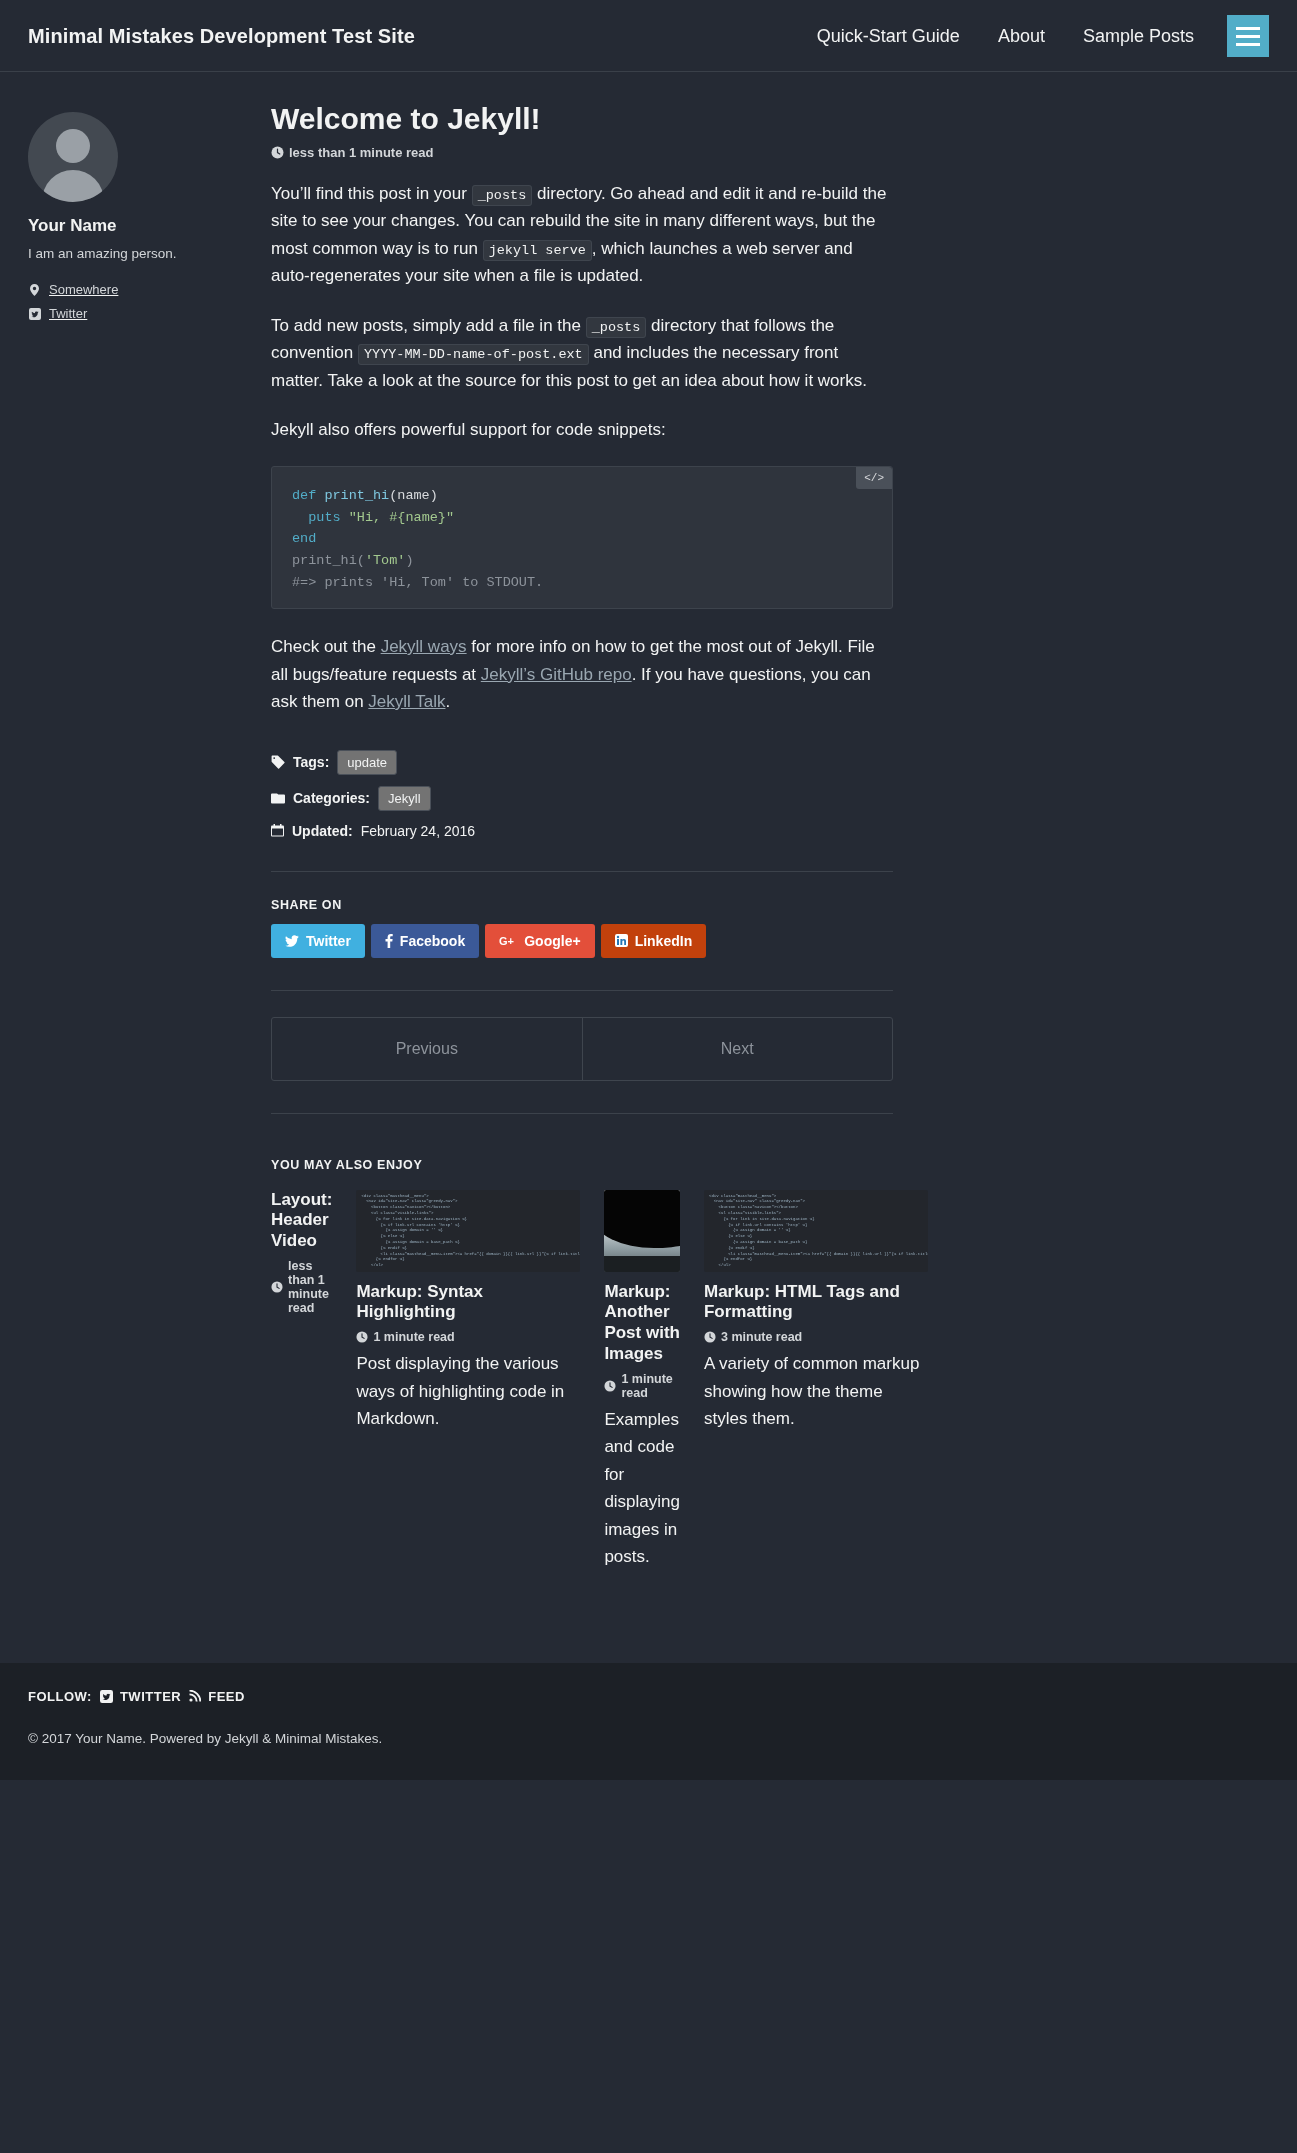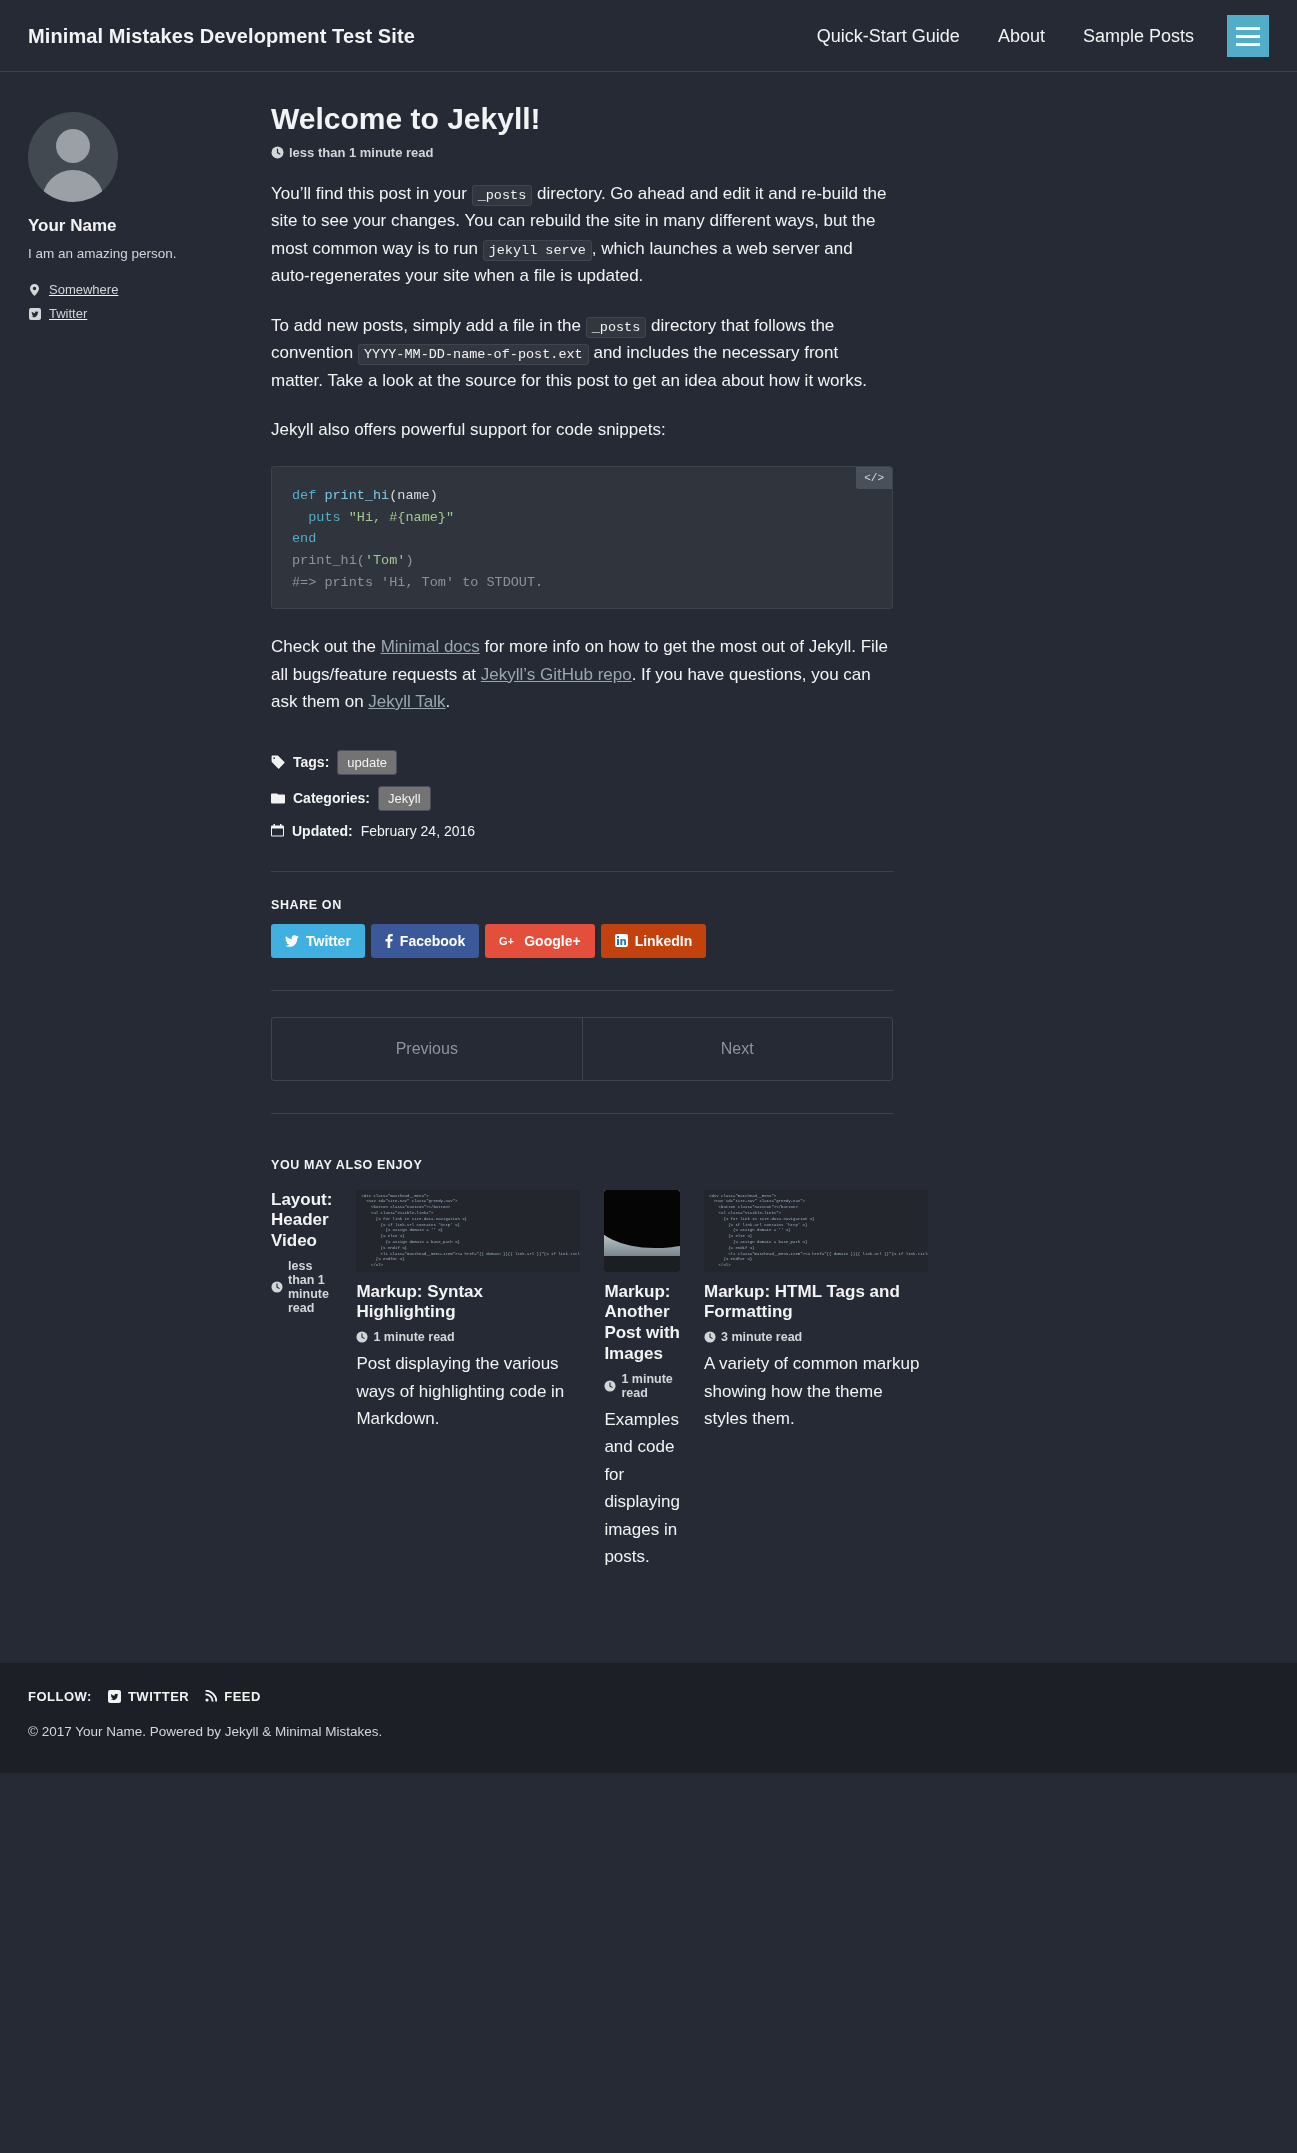--- a/index.html
+++ b/index.html
@@ -383,27 +383,27 @@
 
   
   .page-footer {
     background: #1c2026;
     padding: 26px 28px 34px 28px;
   }
   .footer-inner { max-width: 1297px; margin: 0 auto; }
   .follow-row {
     display: flex;
     align-items: center;
-    gap: 16px;
+    gap: 8px;
     font-size: 13px;
     letter-spacing: 0.5px;
     font-weight: bold;
     text-transform: uppercase;
     color: #f2f3f3;
-    margin-bottom: 20px;
+    margin-bottom: 27px;
   }
   .follow-row a {
     color: #f2f3f3;
     text-decoration: none;
     display: inline-flex;
     align-items: center;
     gap: 7px;
   }
   .copyright {
     font-size: 13.5px;
@@ -479,21 +479,21 @@
 
     <div class="highlight-box">
       <div class="code-badge">&lt;/&gt;</div>
       <pre class="code"><span class="k">def </span><span class="nf">print_hi</span><span class="p">(name)</span>
   <span class="k">puts </span><span class="s">"Hi, #{name}"</span>
 <span class="k">end</span>
 <span class="dim">print_hi(</span><span class="s">'Tom'</span><span class="dim">)</span>
 <span class="c">#=&gt; prints 'Hi, Tom' to STDOUT.</span></pre>
     </div>
 
-    <p><span>Check out the </span><a class="ext" href="#">Minimal docs</a><span> for more info on how to get the most out of Jekyll. File all bugs/feature requests at </span><a class="ext" href="#">Jekyll’s GitHub repo</a><span>. If you have questions, you can ask them on </span><a class="ext" href="#">Jekyll Talk</a><span>.</span></p>
+    <p><span>Check out the </span><a class="ext" href="#">Jekyll ways</a><span> for more info on how to get the most out of Jekyll. File all bugs/feature requests at </span><a class="ext" href="#">Jekyll’s GitHub repo</a><span>. If you have questions, you can ask them on </span><a class="ext" href="#">Jekyll Talk</a><span>.</span></p>
 
     <div class="page-taxonomy">
       <div class="taxo-row">
         <span>
           <svg width="14" height="14" viewBox="0 0 14 14">
               <path d="M6.6.6H1.3C.9.6.6.9.6 1.3v5.3c0 .2.1.4.2.5l6.3 6.3c.3.3.7.3 1 0l5.3-5.3c.3-.3.3-.7 0-1L7.1.8a.7.7 0 0 0-.5-.2zM3.2 4a.9.9 0 1 1 0-1.8.9.9 0 0 1 0 1.8z" fill="#f2f3f3"></path>
             </svg>
         </span>
         <span class="taxo-label">Tags:</span>
         <a class="taxo-chip" href="#">update</a>

